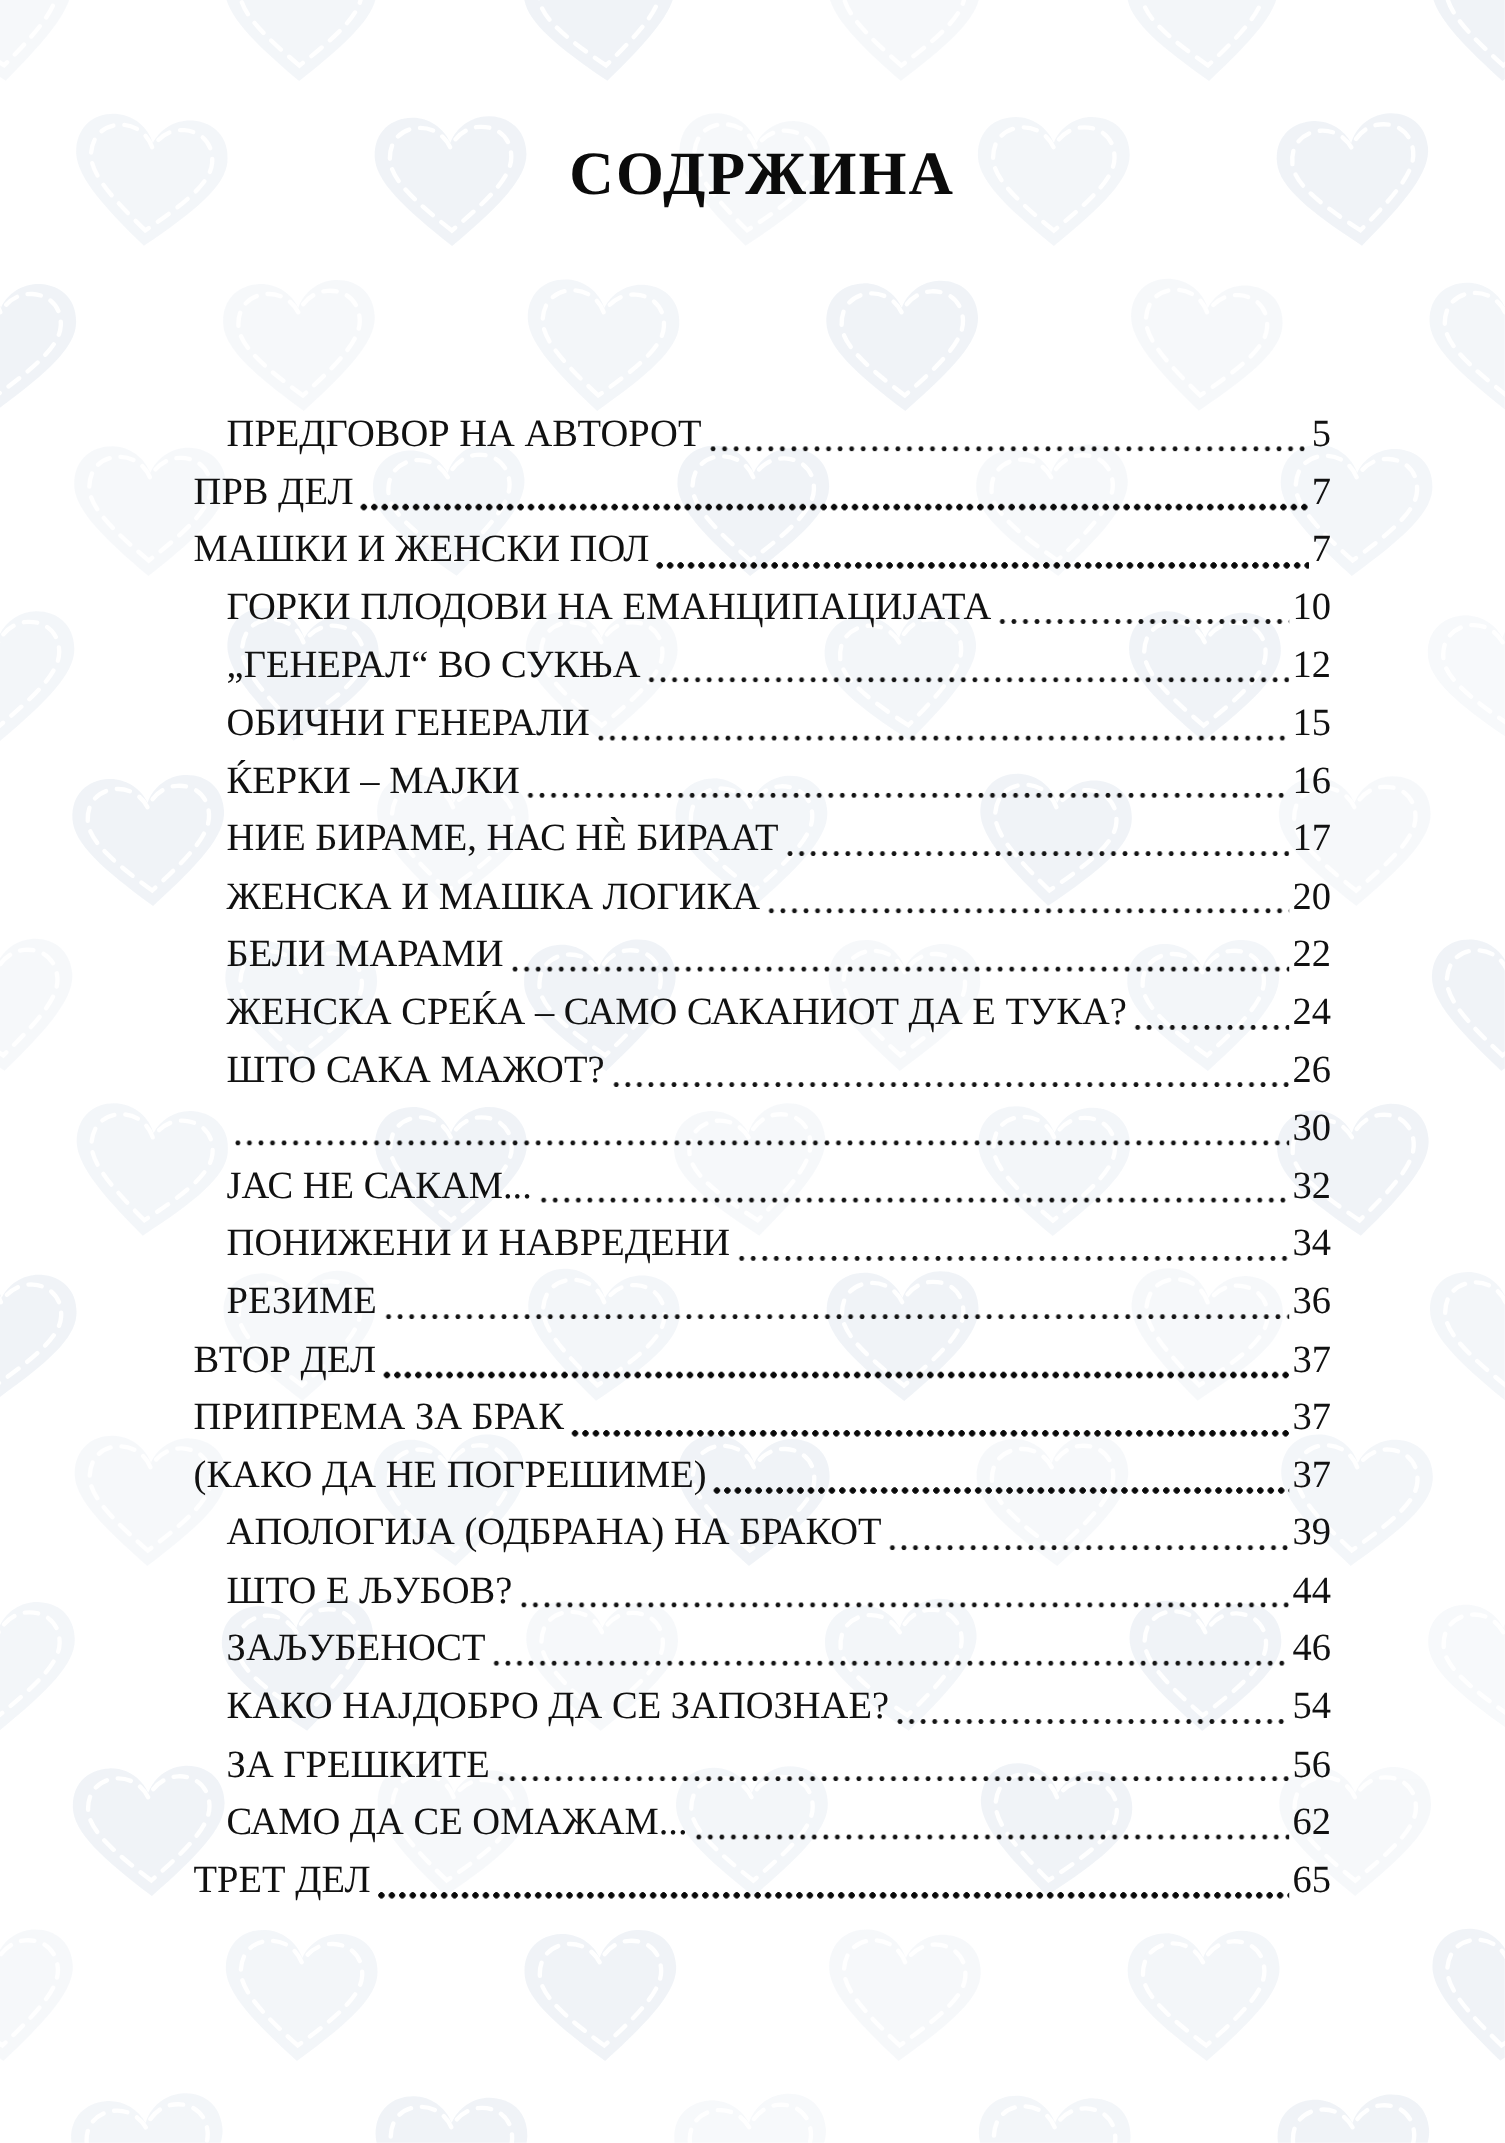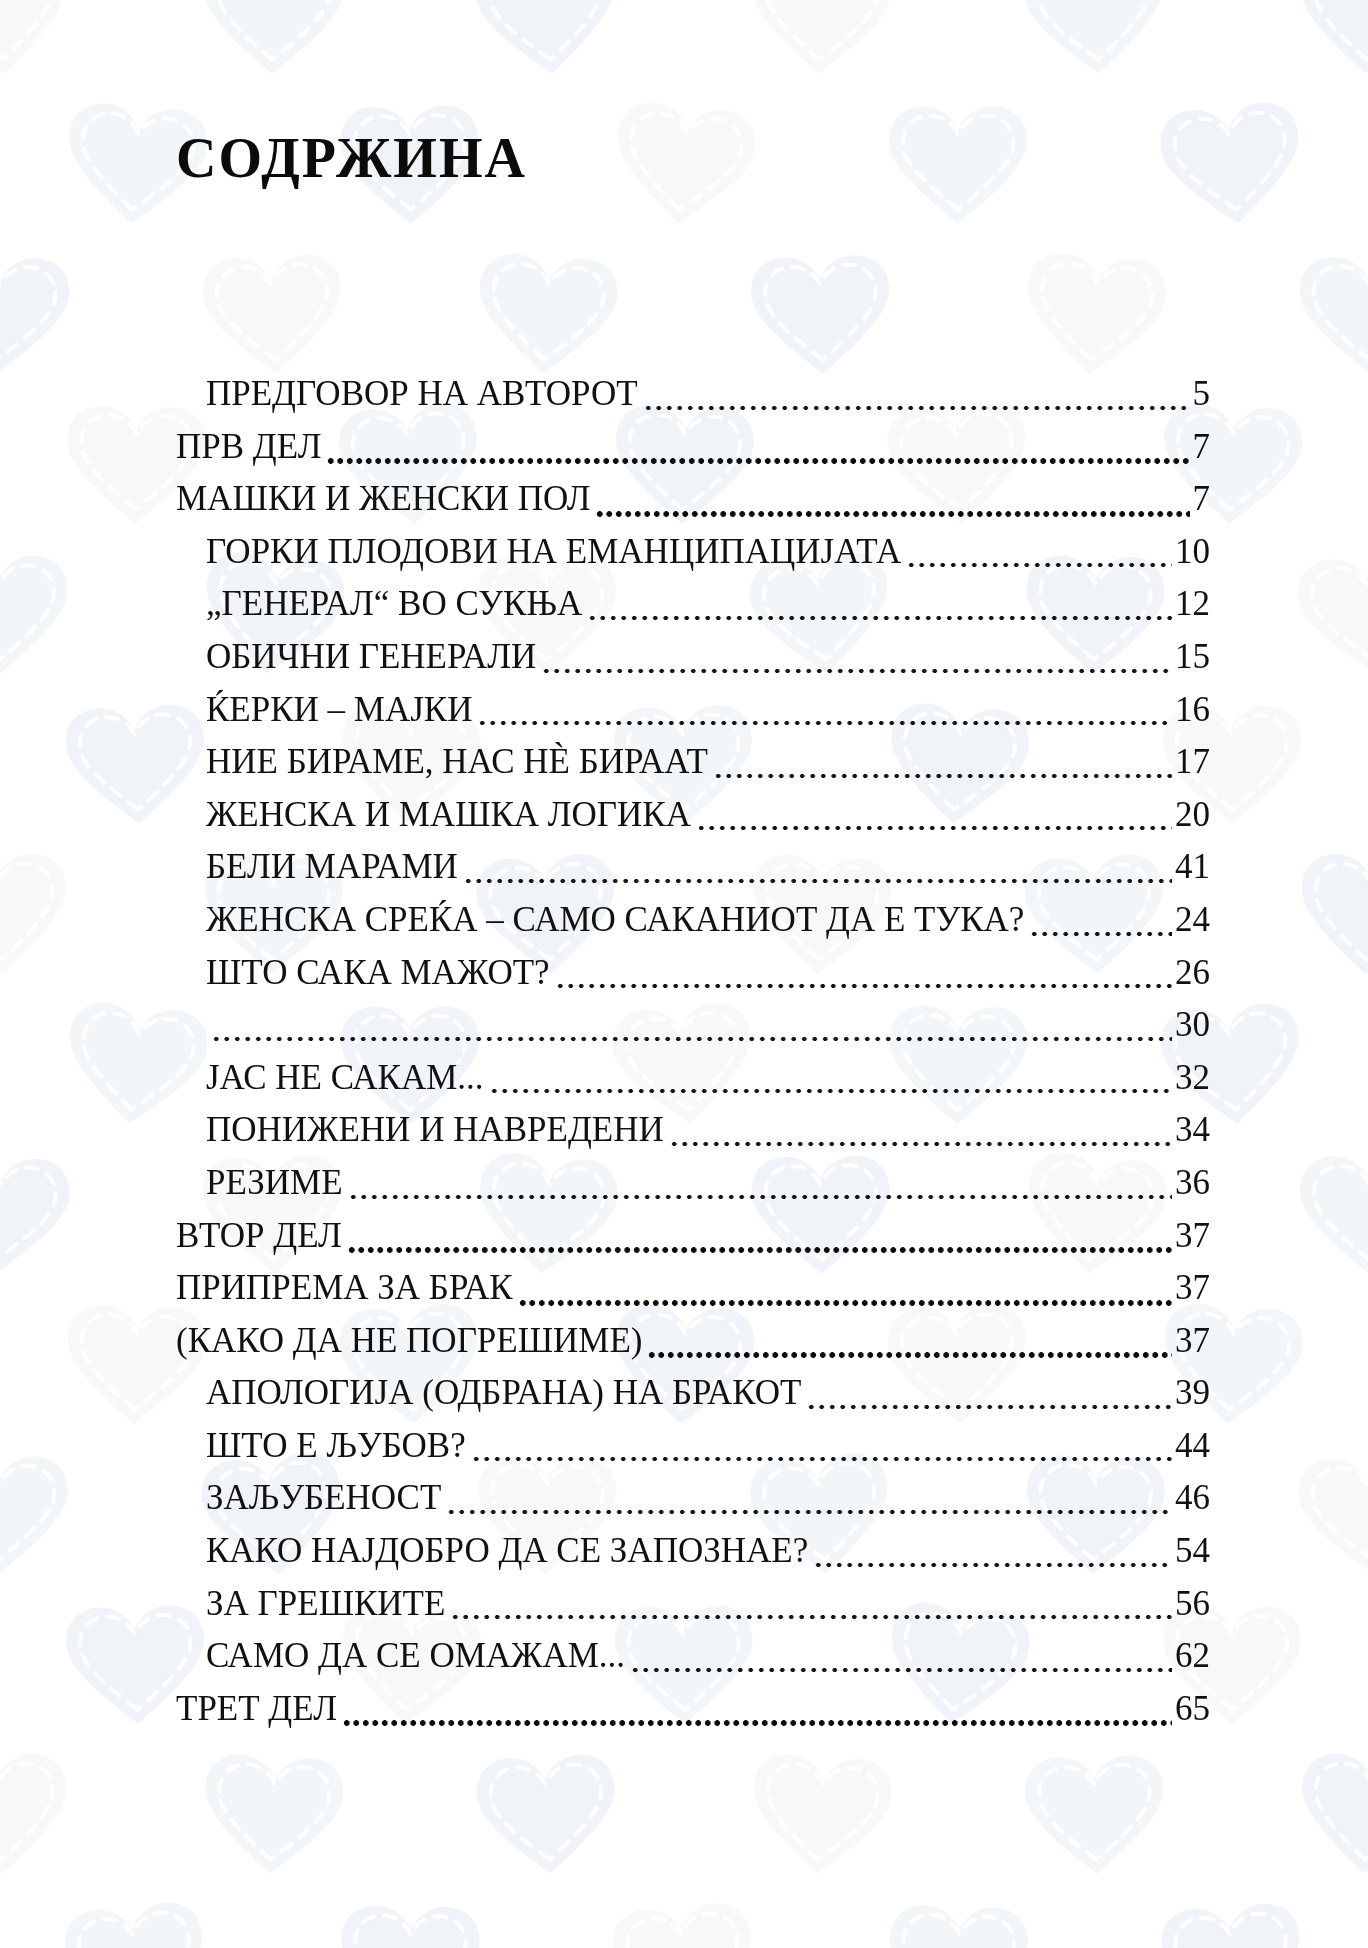--- a/index.html
+++ b/index.html
@@ -24,20 +24,21 @@
   .page-content {
     position: relative;
     z-index: 1;
     padding: 0 158px 0 176px;
   }
   h1.title {
     margin: 130px 0 0 0;
     font-size: 56px;
     line-height: 1;
     font-weight: bold;
+    text-align: center;
     letter-spacing: 2px;
     color: #0b0b0b;
   }
   .toc {
     margin-top: 182px;
   }
   .row {
     display: flex;
     align-items: baseline;
     height: 52.6px;
@@ -453,21 +454,21 @@
     <span class="pagenum">17</span>
   </div>
       <div class="row sub">
     <span class="label">ЖЕНСКА И МАШКА ЛОГИКА</span>
     <span class="leader"></span>
     <span class="pagenum">20</span>
   </div>
       <div class="row sub">
     <span class="label">БЕЛИ МАРАМИ</span>
     <span class="leader"></span>
-    <span class="pagenum">41</span>
+    <span class="pagenum">22</span>
   </div>
       <div class="row sub">
     <span class="label">ЖЕНСКА СРЕЌА – САМО САКАНИОТ ДА Е ТУКА?</span>
     <span class="leader"></span>
     <span class="pagenum">24</span>
   </div>
       <div class="row sub">
     <span class="label">ШТО САКА МАЖОТ?</span>
     <span class="leader"></span>
     <span class="pagenum">26</span>

